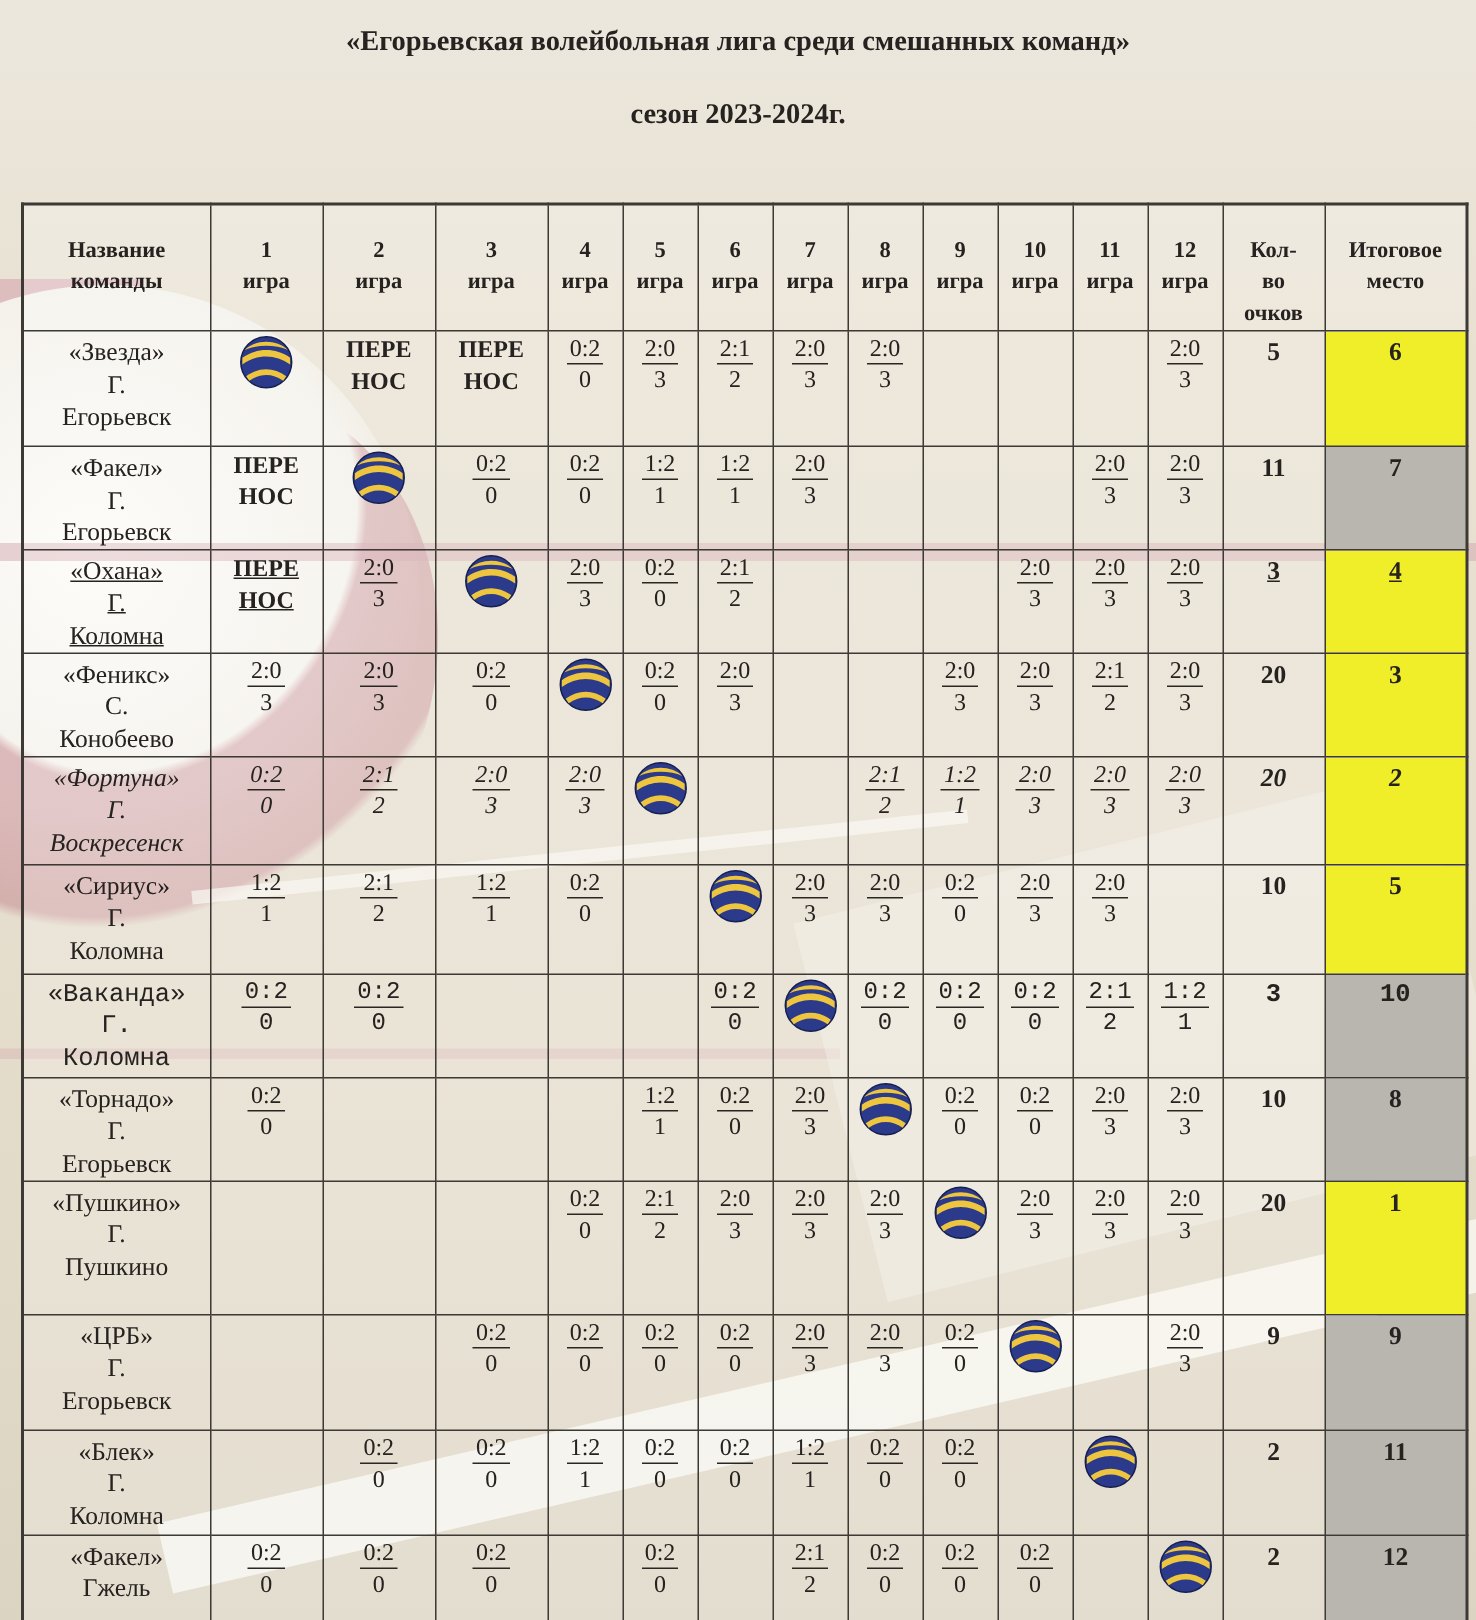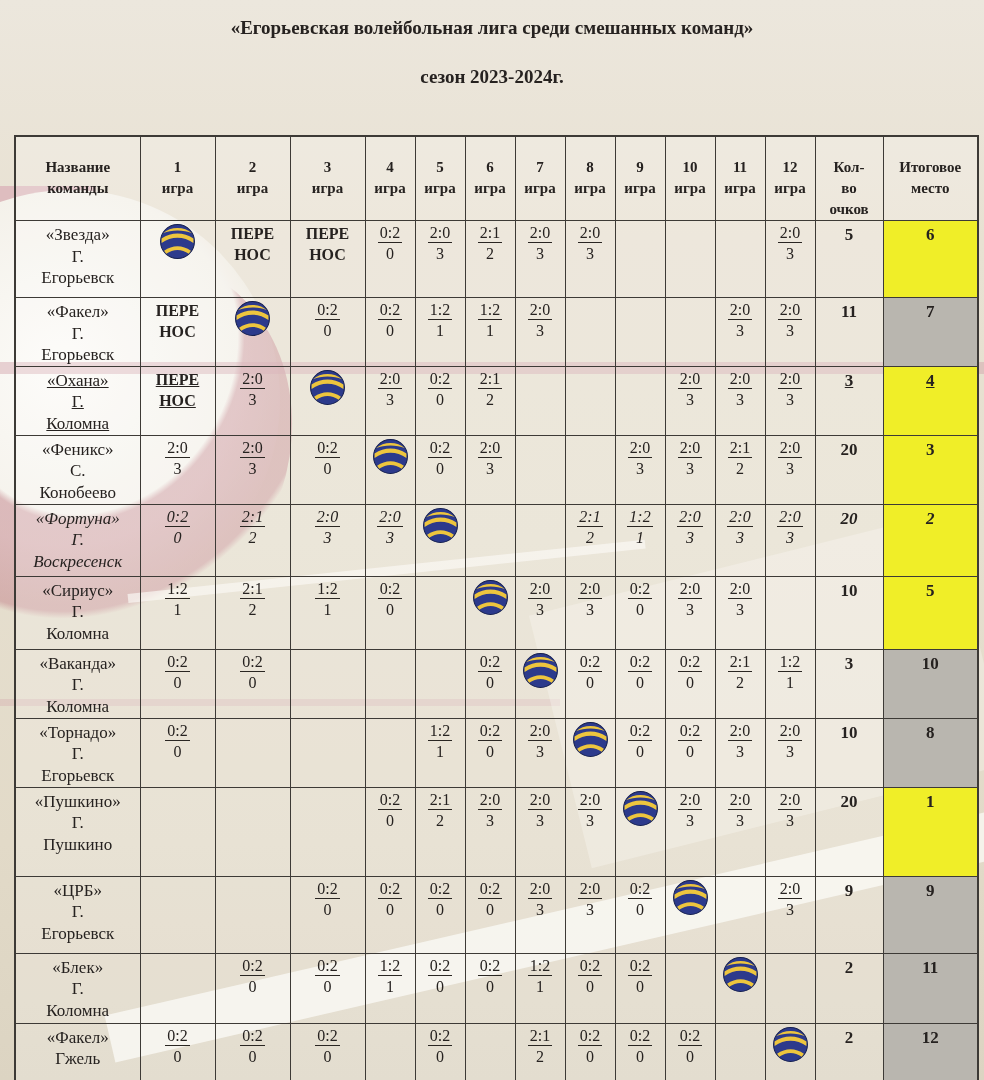--- a/index.html
+++ b/index.html
@@ -400,21 +400,21 @@
               <span class="den">3</span>
             </div></td>
           <td><div class="sc">
               <span class="num">2:0</span>
               <span class="den">3</span>
             </div></td>
           <td></td>
           <td class="pts">10</td>
           <td class="plc place-top">5</td>
         </tr>
-        <tr style="height: 69px;">
+        <tr style="height: 69px; font-family: Liberation Mono, monospace;">
           <td class="team">«Ваканда»<br>Г.<br>Коломна</td>
           <td><div class="sc">
               <span class="num">0:2</span>
               <span class="den">0</span>
             </div></td>
           <td><div class="sc">
               <span class="num">0:2</span>
               <span class="den">0</span>
             </div></td>
           <td></td>

